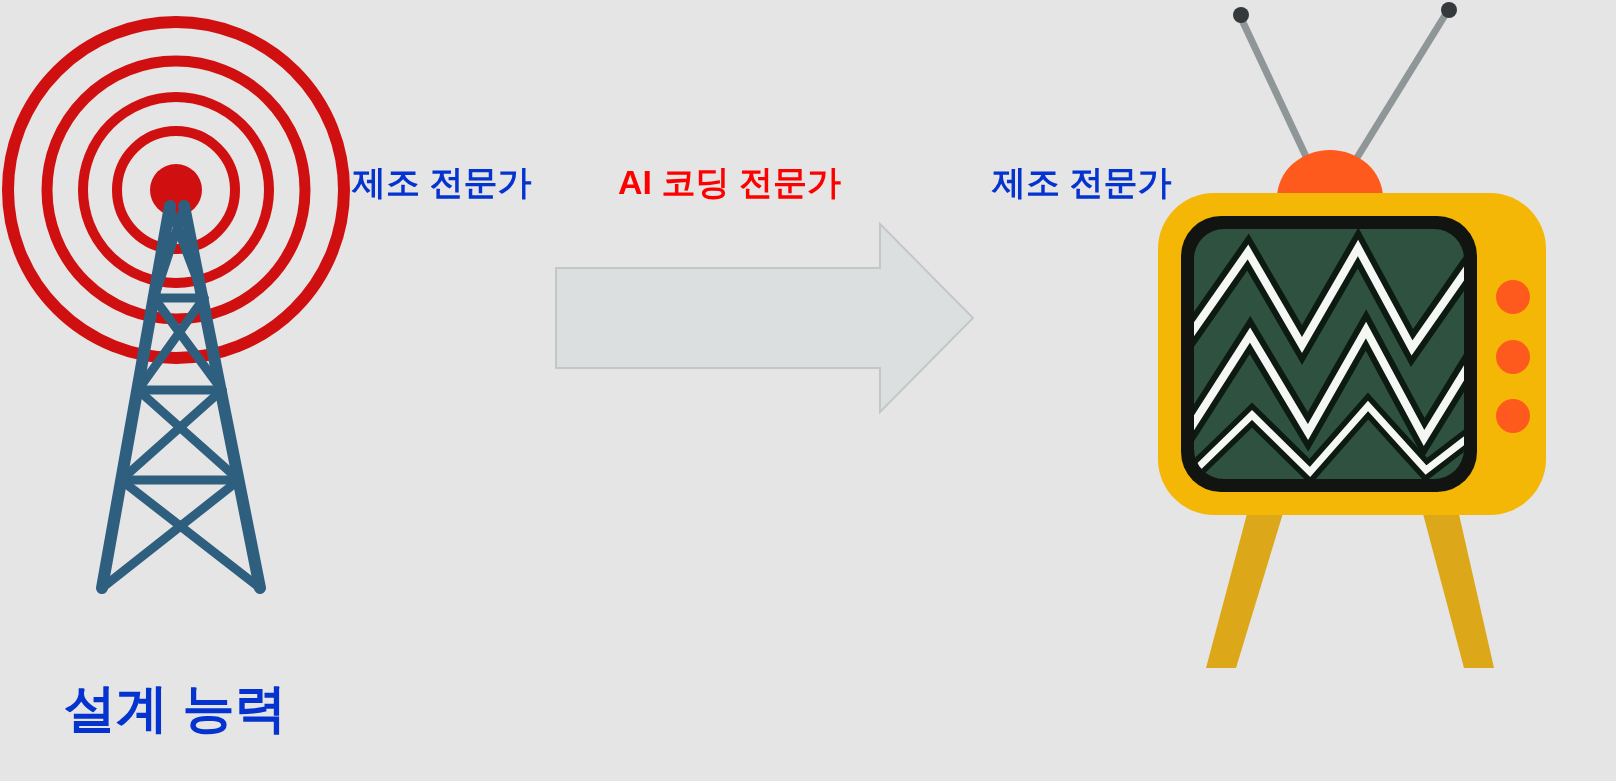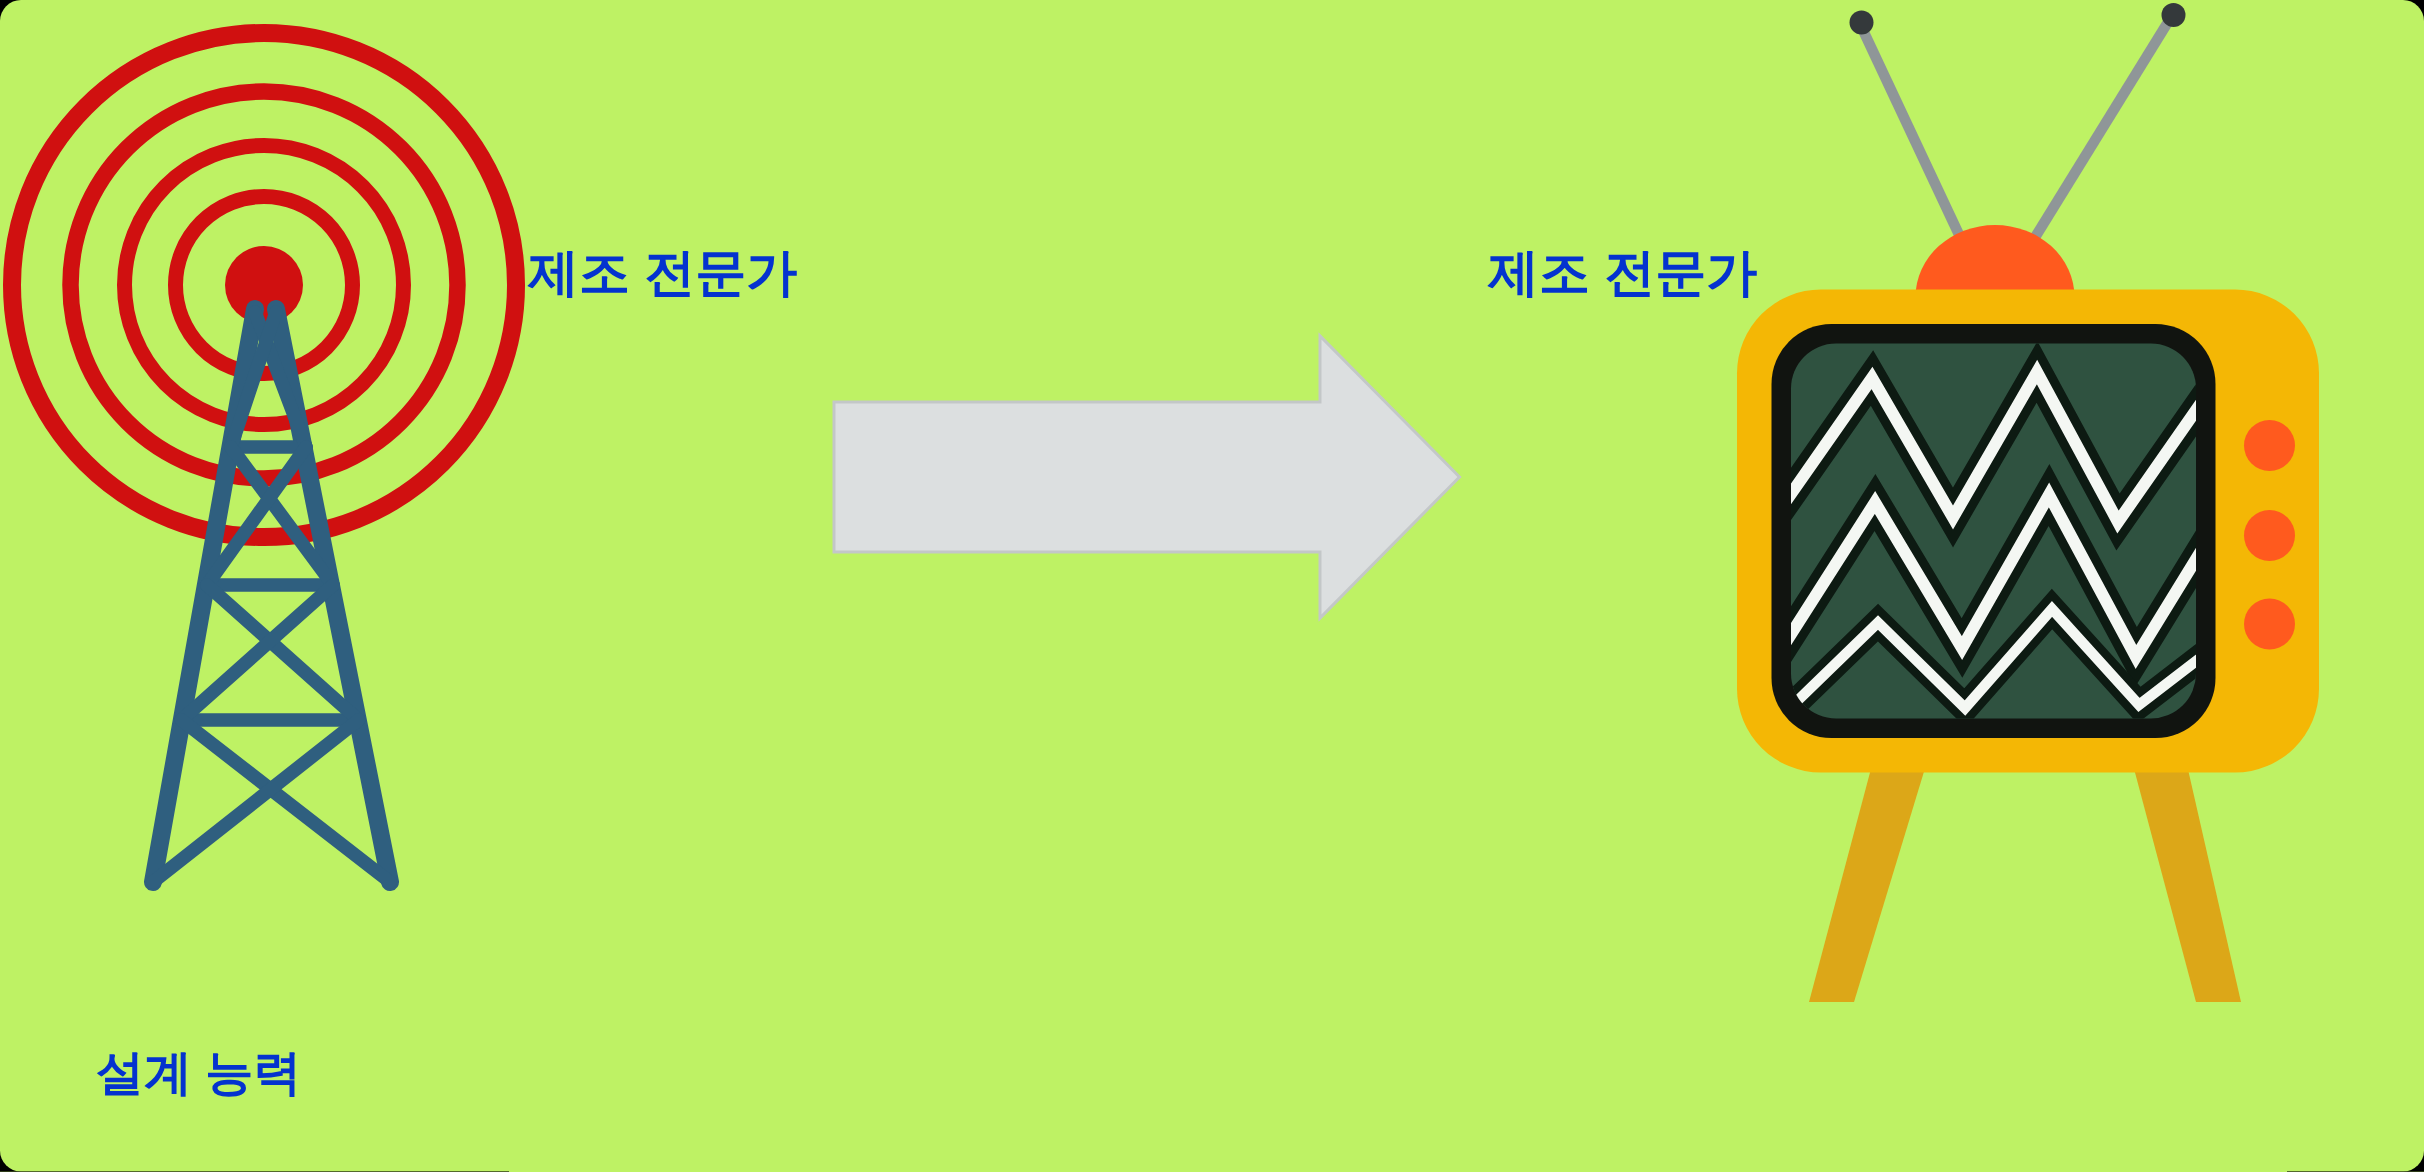--- a/index.html
+++ b/index.html
@@ -4,24 +4,23 @@
 <style>
   html, body {
     margin: 0;
     padding: 0;
     background: #000000;
   }
   #canvas {
     position: relative;
     width: 1616px;
     height: 781px;
-    background: #bef264;
+    background: #e5e5e5;
     overflow: hidden;
     font-family: "Liberation Sans", "DejaVu Sans", sans-serif;
-    border-radius: 14px;
   }
   #scene {
     position: absolute;
     left: 0; top: 0;
     width: 1616px;
     height: 781px;
   }
   .label {
     position: absolute;
     font-weight: 700;
@@ -36,21 +35,21 @@
   #label-arrow {
     position: absolute;
     left: 560px; top: 299px;
     width: 368px;
     text-align: center;
     font-size: 31px;
     font-weight: 700;
     color: #e30613;
     white-space: nowrap;
   }
-  #label-bottom { left: 64px; top: 698px; font-size: 32px; }
+  #label-bottom { left: 64px; top: 680px; font-size: 52px; }
 </style>
 </head>
 <body>
 
 <div id="canvas">
 
   <svg id="scene" viewBox="0 0 1616 781" xmlns="http://www.w3.org/2000/svg">
 
     <g>
 
@@ -117,19 +116,20 @@
       <g fill="#ff5a1e">
         <circle cx="1513" cy="297" r="17"></circle>
         <circle cx="1513" cy="357" r="17"></circle>
         <circle cx="1513" cy="416" r="17"></circle>
       </g>
     </g>
   </svg>
 
   <div id="label-left" class="label label-blue">제조 전문가</div>
 
+  <div id="label-center" class="label label-red">AI 코딩 전문가</div>
 
   <div id="label-right" class="label label-blue">제조 전문가</div>
 
 
   <div id="label-bottom" class="label label-blue">설계 능력</div>
 
 </div>
 
 </body></html>

